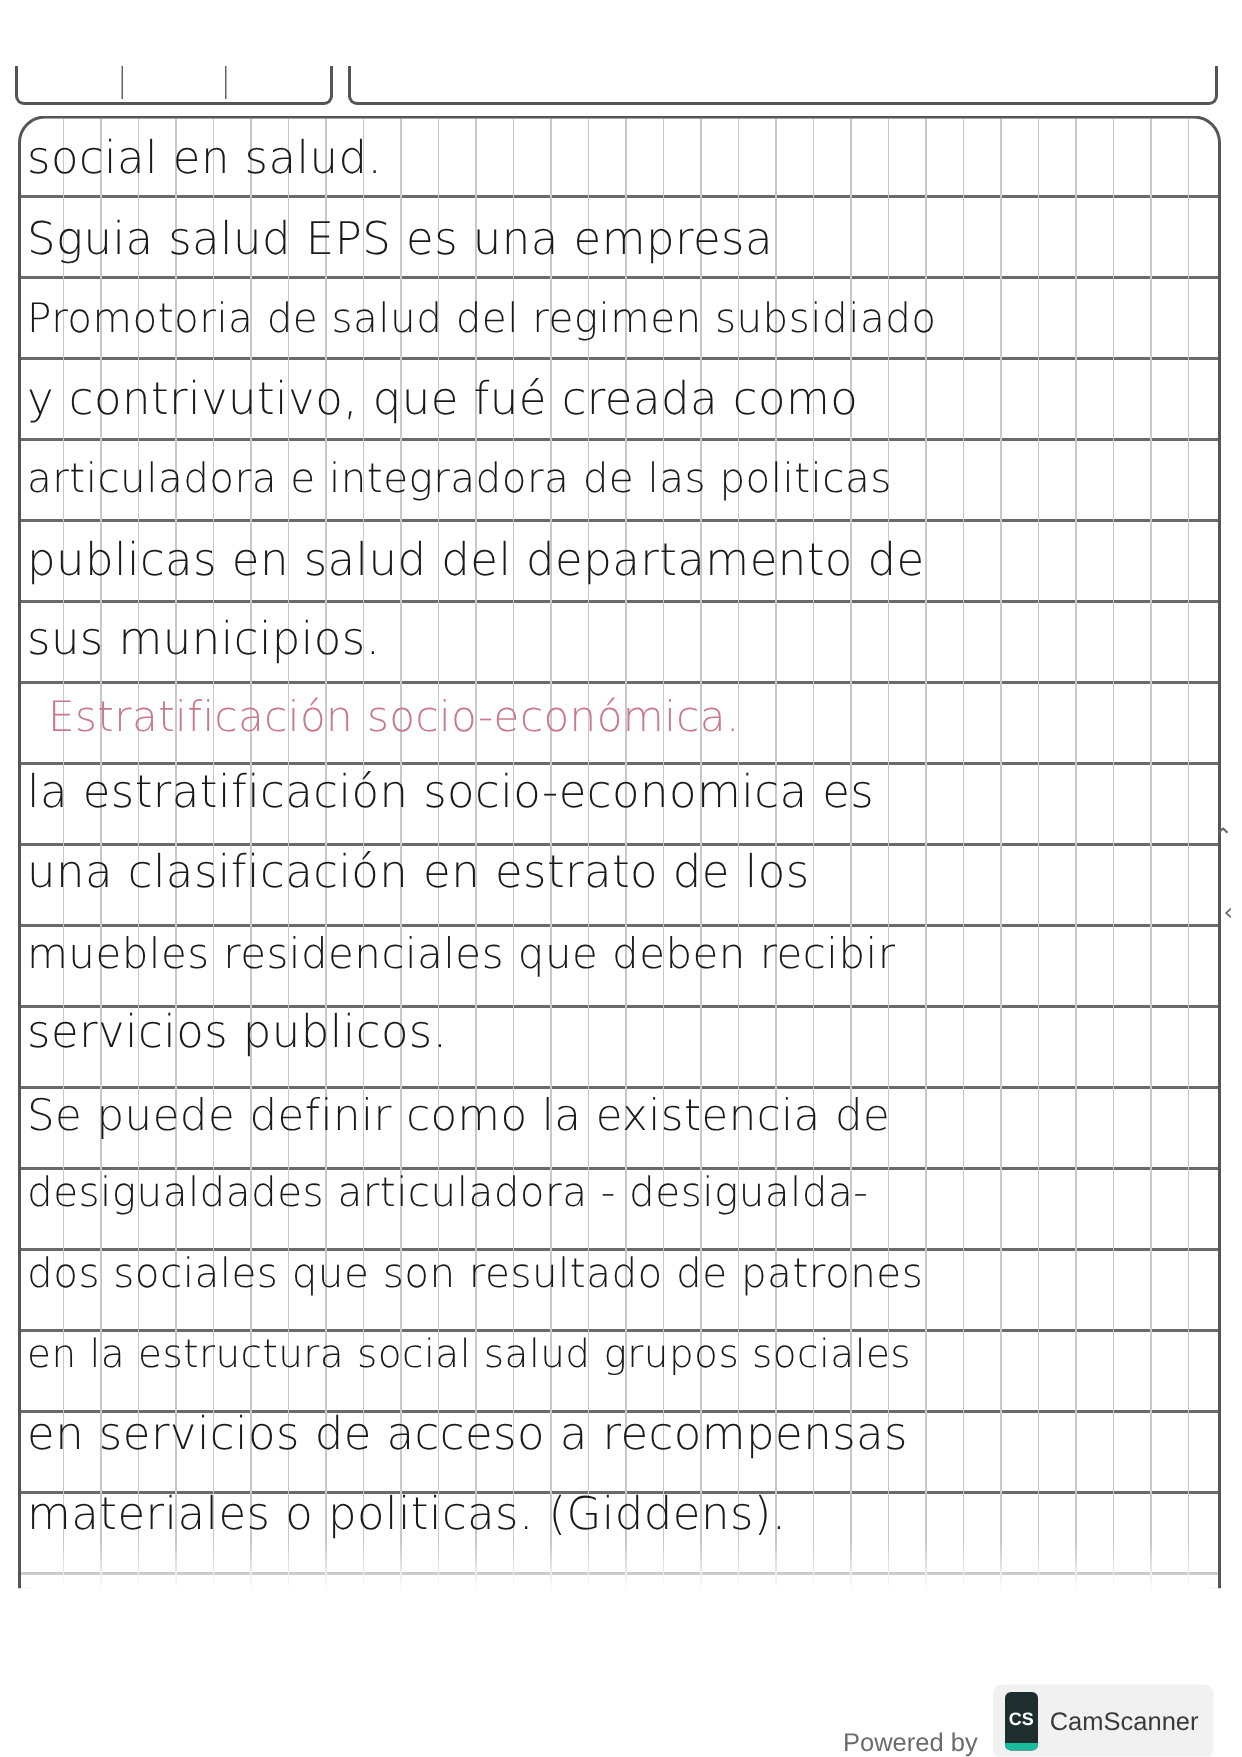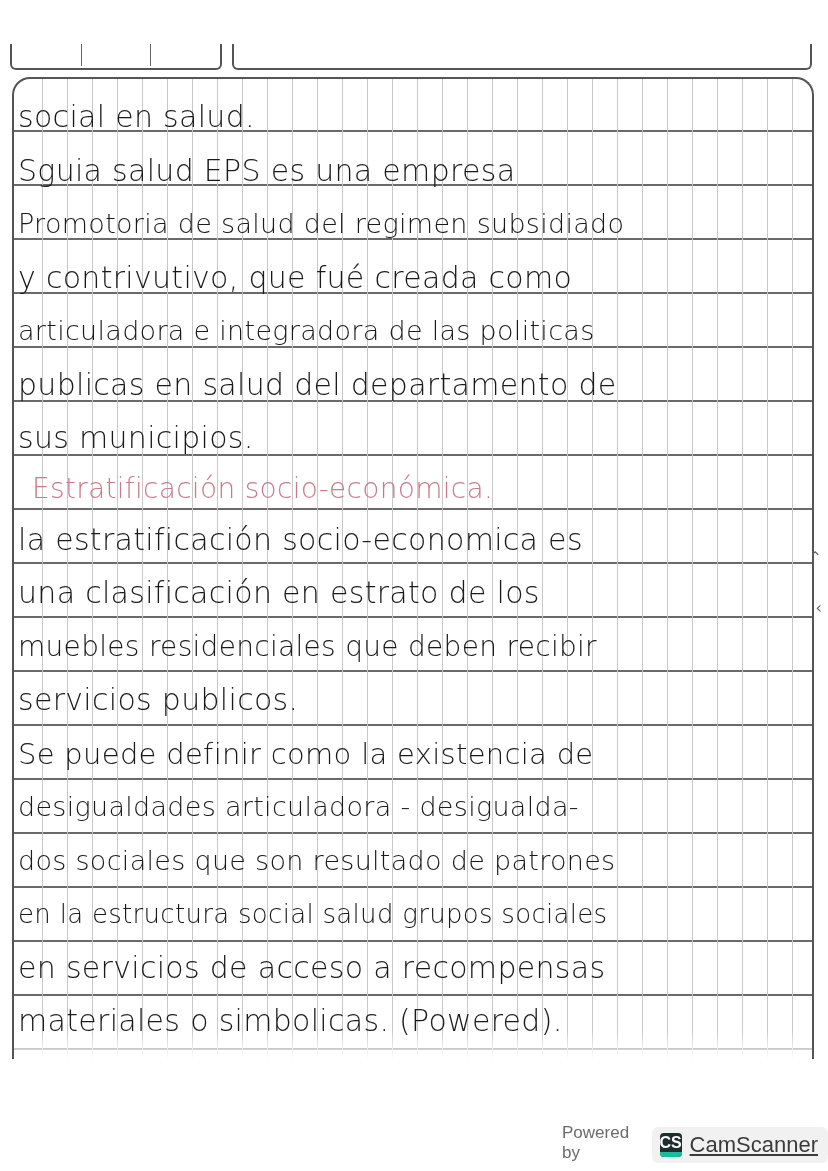--- a/index.html
+++ b/index.html
@@ -58,21 +58,21 @@
     .sheet-bottom-fade {
       position: absolute;
       left: 0;
       right: 0;
       bottom: 0;
       height: 30px;
       background: linear-gradient(to bottom, rgba(255,255,255,0), #fff);
     }
     .lines {
       position: absolute;
-      top: 88px;
+      top: 77px;
       left: 18px;
       width: 800px;
     }
     .line {
       height: 53.5px;
       line-height: 58px;
       font-family: "DejaVu Sans", sans-serif;
       font-size: 30px;
       color: #1a1a1a;
       white-space: nowrap;
@@ -107,27 +107,27 @@
     .brand-chip {
       display: flex;
       align-items: center;
       gap: 8px;
       background: #f1f1f1;
       border-radius: 6px;
       padding: 5px 10px 5px 8px;
     }
     .cs-logo {
       width: 22px;
-      height: 24px;
+      height: 39px;
       border-radius: 4px;
       background: #1e2e2e;
       color: #fff;
       font-family: "Liberation Sans", sans-serif;
       font-weight: bold;
-      font-size: 16px;
+      font-size: 12px;
       display: flex;
       align-items: center;
       justify-content: center;
       position: relative;
       overflow: hidden;
     }
     .cs-logo::after {
       content: "";
       position: absolute;
       bottom: 0;
@@ -135,24 +135,23 @@
       right: 0;
       height: 5px;
       background: #19bc9c;
     }
     .cs-logo span {
       position: relative;
       top: -2px;
     }
     .brand-name {
       font-family: "Liberation Sans", sans-serif;
-      font-size: 22px;
+      font-size: 17px;
       color: #3a3a3a;
       font-weight: 500;
-      text-decoration: underline;
     }
   </style>
 </head>
 <body>
 
 <div class="header-boxes">
   <div class="hbox small">
     <div class="tick" style="left:69px"></div>
     <div class="tick" style="left:138px"></div>
   </div>
@@ -174,21 +173,21 @@
   <div class="line heading" style="height:48px;line-height:52px">Estratificación socio-económica.</div>
   <div class="line">la estratificación socio-economica es</div>
   <div class="line">una clasificación en estrato de los</div>
   <div class="line" style="font-size:28px">muebles residenciales que deben recibir</div>
   <div class="line">servicios publicos.</div>
   <div class="line" style="font-size:29px">Se puede definir como la existencia de</div>
   <div class="line" style="font-size:27px">desigualdades articuladora - desigualda-</div>
   <div class="line" style="font-size:27px">dos sociales que son resultado de patrones</div>
   <div class="line" style="font-size:26px">en la estructura social salud grupos sociales</div>
   <div class="line">en servicios de acceso a recompensas</div>
-  <div class="line">materiales o simbolicas. (Powered).</div>
+  <div class="line">materiales o politicas. (Giddens).</div>
 </div>
 
 <div class="margin-marks" style="top:548px">⌃</div>
 <div class="margin-marks" style="top:598px">‹</div>
 
 <div class="footer">
   <span class="powered-by">Powered by</span>
   <div class="brand-chip">
     <div class="cs-logo">
       <span>CS</span>

